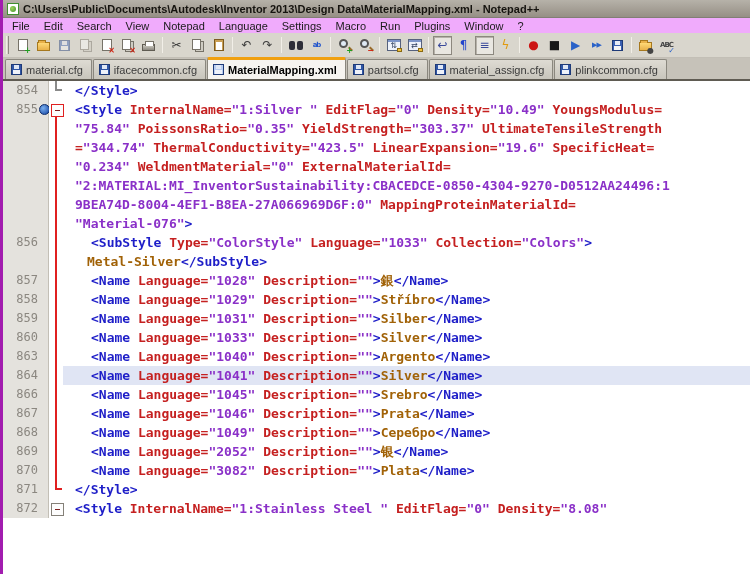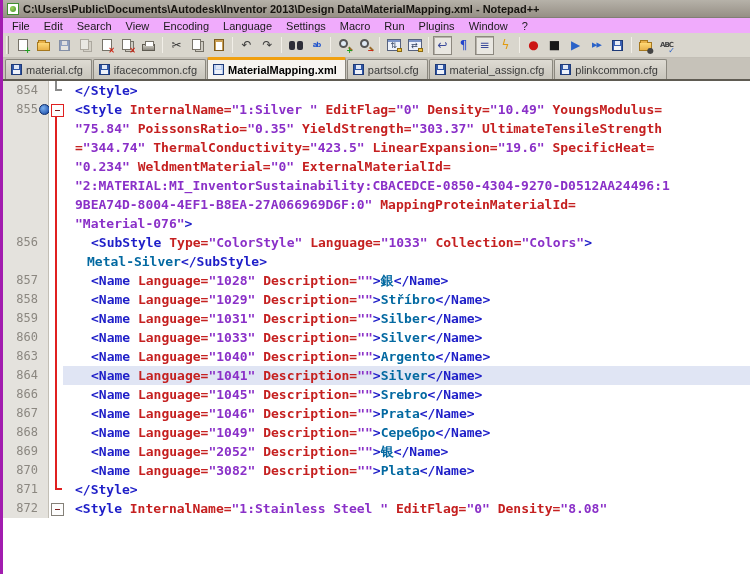--- a/index.html
+++ b/index.html
@@ -82,36 +82,36 @@
   .fm-cornerRed::after{content:"";position:absolute;left:6px;top:8px;width:7px;height:2px;background:var(--fold);}
   .fm-boxRed::after,.fm-box::after{content:"";position:absolute;left:2px;top:4px;width:11px;height:11px;
     background-color:#fdfdfd;background-image:linear-gradient(#802020,#802020);
     background-size:5px 1px;background-position:center;background-repeat:no-repeat;}
   .fm-boxRed::after{border:1px solid var(--fold);}
   .fm-box::after{border:1px solid #848078;}
   .fm-boxRed::before{content:"";position:absolute;left:6px;top:15px;bottom:0;width:2px;background:var(--fold);}
   .txt{flex:1;font-size:13px;font-weight:bold;white-space:pre;overflow:hidden;}
   .txt.hl{background:var(--curline);}
   .i1{padding-left:12px;} .i2{padding-left:28px;} .i3{padding-left:24px;}
-  .c-tag{color:var(--tag);} .c-attr{color:var(--attr);} .c-val{color:var(--val);} .c-txt{color:#0369a1;}
+  .c-tag{color:var(--tag);} .c-attr{color:var(--attr);} .c-val{color:var(--val);} .c-txt{color:#a16207;}
 </style>
 </head>
 <body>
 
 <div class="win">
   <div class="titlebar">
     <div class="npp-icon"></div>
     <div class="title-text">C:\Users\Public\Documents\Autodesk\Inventor 2013\Design Data\MaterialMapping.xml - Notepad++</div>
   </div>
   <div class="menubar" id="menubar">
       <div class="menu-item">File</div>
       <div class="menu-item">Edit</div>
       <div class="menu-item">Search</div>
       <div class="menu-item">View</div>
-      <div class="menu-item">Encoding</div>
+      <div class="menu-item">Notepad</div>
       <div class="menu-item">Language</div>
       <div class="menu-item">Settings</div>
       <div class="menu-item">Macro</div>
       <div class="menu-item">Run</div>
       <div class="menu-item">Plugins</div>
       <div class="menu-item">Window</div>
       <div class="menu-item">?</div>
     </div>
   <div class="toolbar" id="toolbar">
     <div class="grip"></div>

